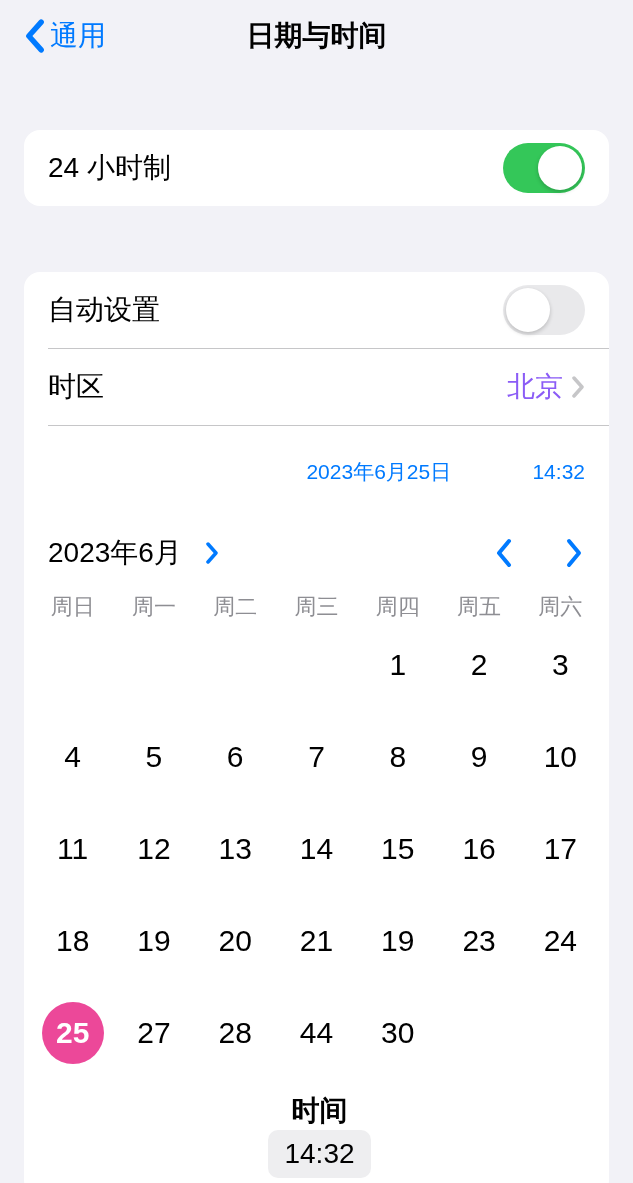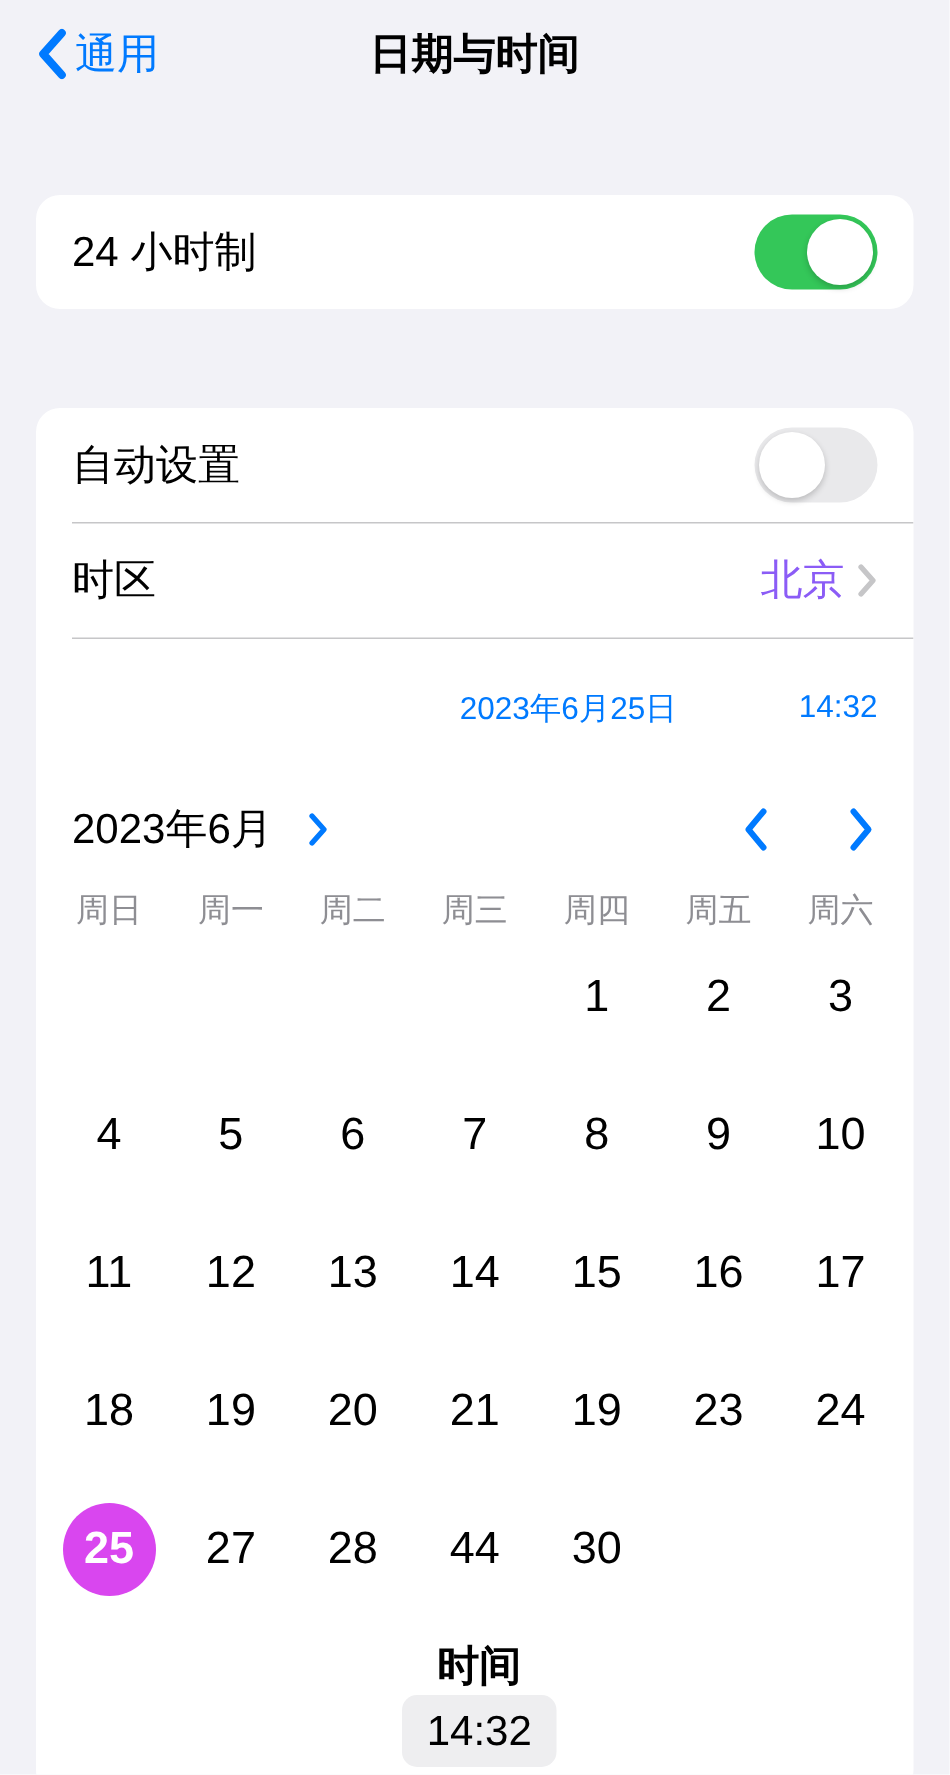--- a/index.html
+++ b/index.html
@@ -101,21 +101,21 @@
       display: grid; grid-template-columns: repeat(7, 1fr);
       padding: 0 8px 16px;
       row-gap: 26px;
     }
     .day {
       height: 66px; display: flex; align-items: center; justify-content: center;
       font-size: 30px; cursor: pointer;
     }
     .day.selected span {
       width: 62px; height: 62px; border-radius: 50%;
-      background: #d946ef; color: #fff; display: flex;
+      background: #ec4899; color: #fff; display: flex;
       align-items: center; justify-content: center; font-weight: 600;
     }
 
     .time-row {
       display: flex; align-items: center; justify-content: space-between;
       padding: 10px 18px 18px 24px;
       flex-direction: column;
     }
     .time-label { font-size: 28px; font-weight: 600; }
     .time-pill {

